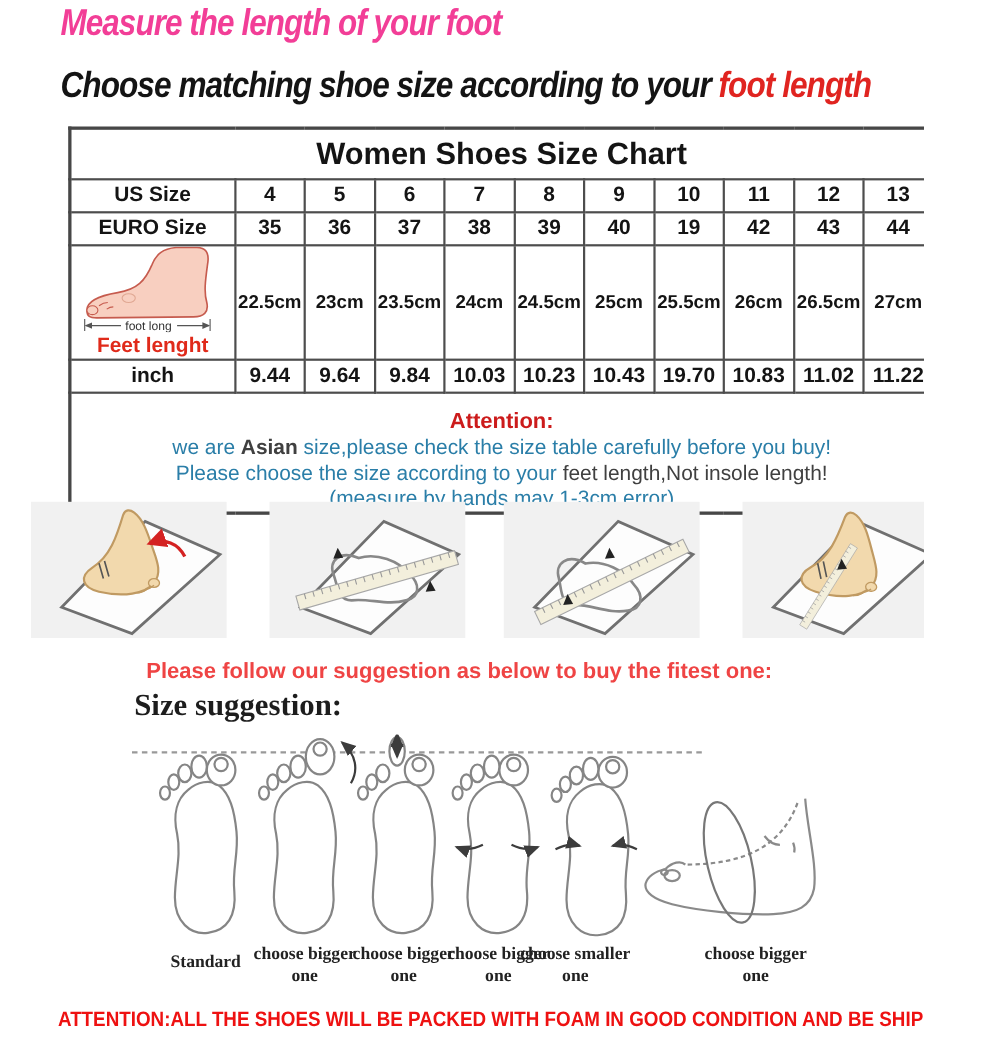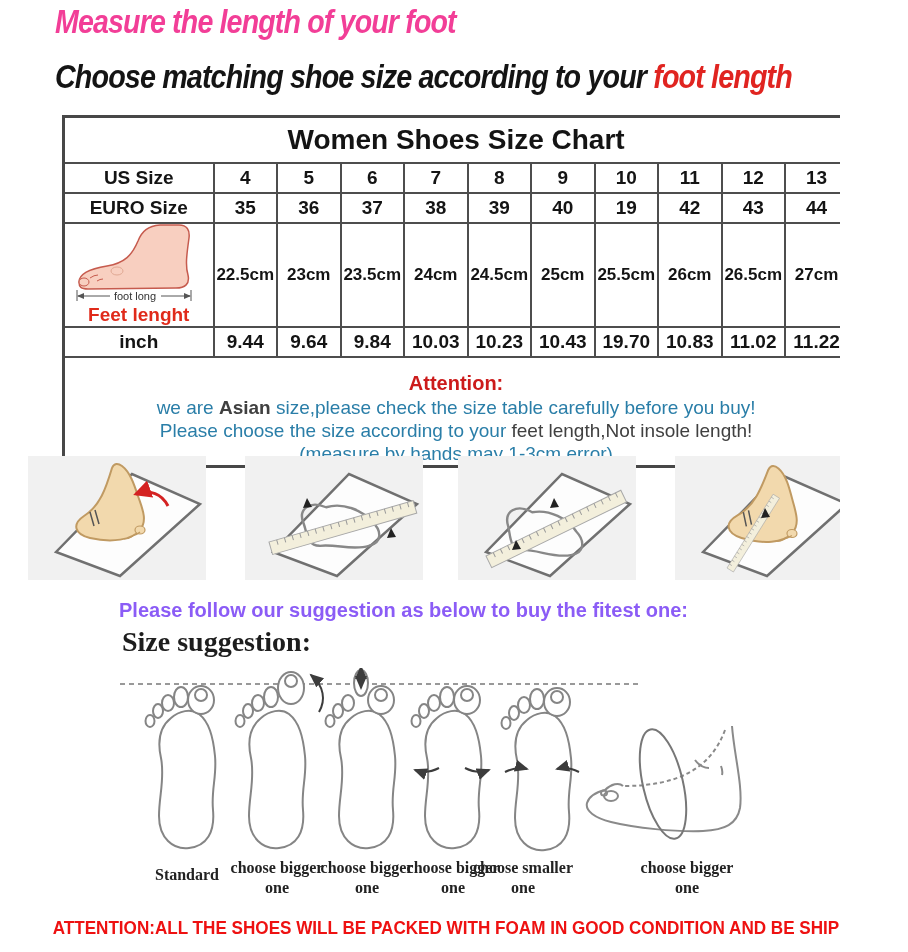--- a/index.html
+++ b/index.html
@@ -32,21 +32,21 @@
   .feet-cell { display:flex; flex-direction:column; align-items:center; justify-content:center; }
   .feet-label { color:#e02a1a; font-weight:bold; font-size:19px; margin-top:2px; }
   .attn-cell { height:96px; }
   .attn-heading { color:#cc1b1b; font-size:20px; font-weight:bold; line-height:25px; margin-top:13px; }
   .attn-line { color:#2a7ea8; font-size:19px; font-weight:normal; line-height:23px; }
   .attn-line .accent { color:#404040; }
   .attn-line .accent.bold { font-weight:bold; }
   
   .steps { position:absolute; left:28px; top:456px; width:852px; height:126px; }
   
-  .follow { position:absolute; left:119px; top:599px; font-size:20px; font-weight:bold; color:#8b5cf6; letter-spacing:0; }
+  .follow { position:absolute; left:133px; top:599px; font-size:20px; font-weight:bold; color:#ef4444; letter-spacing:0; }
   .size-heading {
     position:absolute; left:122px; top:626px; font-family:Liberation Serif, serif;
     font-weight:bold; font-size:28px; color:#1d1d1d;
   }
   .diagram { position:absolute; left:0; top:668px; width:908px; height:248px; }
   .fig-label {
     position:absolute; top:190px; width:112px; text-align:center;
     font-family:"Liberation Serif","DejaVu Serif",serif; font-weight:bold; font-size:16px;
     line-height:20px; color:#222;
   }

